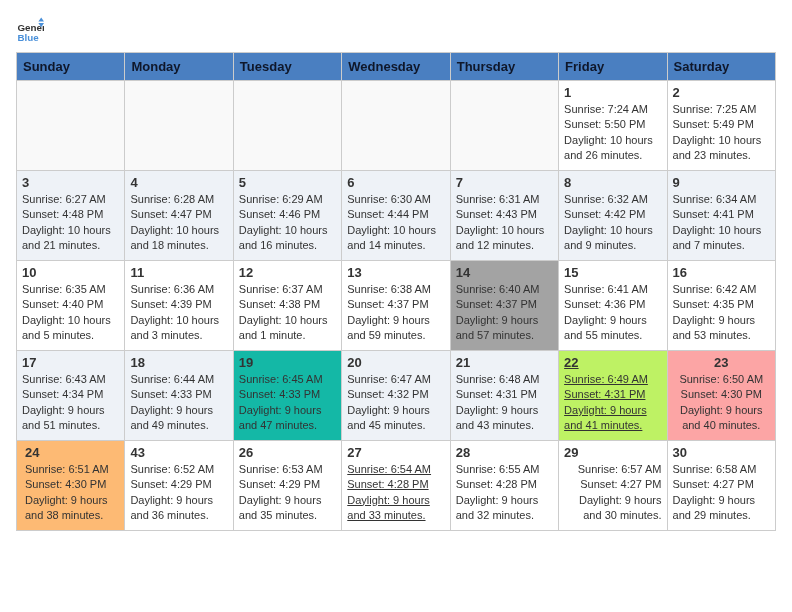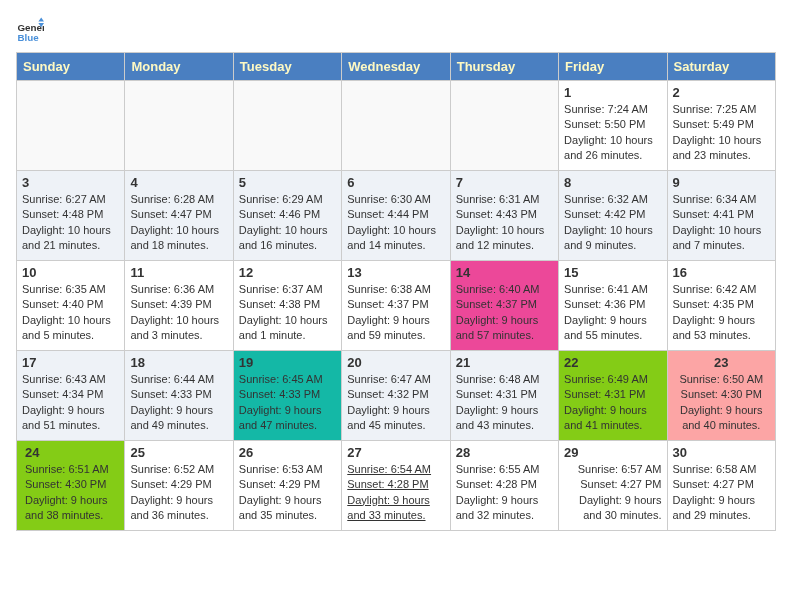--- a/index.html
+++ b/index.html
@@ -37,21 +37,21 @@
       font-size: 14px;
       color: #555;
     }
     table {
       width: 100%;
       border-collapse: collapse;
       table-layout: fixed;
     }
     th {
       background-color: #4a7fc1;
-      color: #fef9c3;
+      color: #0f172a;
       text-align: left;
       padding: 6px 6px;
       font-size: 13px;
       font-weight: bold;
       border: 1px solid #ccc;
     }
     td {
       vertical-align: top;
       border: 1px solid #ccc;
       padding: 4px 5px;
@@ -191,21 +191,21 @@
           <div class="day-info" style="white-space: pre-line;">Sunrise: 6:37 AM
 Sunset: 4:38 PM
 Daylight: 10 hours and 1 minute.</div>
         </td>
         <td style="background: rgb(255, 255, 255);">
           <span class="day-num">13</span>
           <div class="day-info" style="white-space: pre-line;">Sunrise: 6:38 AM
 Sunset: 4:37 PM
 Daylight: 9 hours and 59 minutes.</div>
         </td>
-        <td style="background: #ec4899;">
+        <td style="background: #a3a3a3;">
           <span class="day-num">14</span>
           <div class="day-info" style="white-space: pre-line;">Sunrise: 6:40 AM
 Sunset: 4:37 PM
 Daylight: 9 hours and 57 minutes.</div>
         </td>
         <td style="background: rgb(255, 255, 255);">
           <span class="day-num">15</span>
           <div class="day-info" style="white-space: pre-line;">Sunrise: 6:41 AM
 Sunset: 4:36 PM
 Daylight: 9 hours and 55 minutes.</div>
@@ -241,42 +241,42 @@
           <div class="day-info" style="white-space: pre-line;">Sunrise: 6:47 AM
 Sunset: 4:32 PM
 Daylight: 9 hours and 45 minutes.</div>
         </td>
         <td style="background: rgb(238, 242, 247);">
           <span class="day-num">21</span>
           <div class="day-info" style="white-space: pre-line;">Sunrise: 6:48 AM
 Sunset: 4:31 PM
 Daylight: 9 hours and 43 minutes.</div>
         </td>
-        <td style="background: #84cc16;">
+        <td style="background: #bef264; text-decoration: underline;">
           <span class="day-num">22</span>
           <div class="day-info" style="white-space: pre-line;">Sunrise: 6:49 AM
 Sunset: 4:31 PM
 Daylight: 9 hours and 41 minutes.</div>
         </td>
         <td style="background: #fca5a5; text-align: center;">
           <span class="day-num">23</span>
           <div class="day-info" style="white-space: pre-line;">Sunrise: 6:50 AM
 Sunset: 4:30 PM
 Daylight: 9 hours and 40 minutes.</div>
         </td>
       </tr>
       <tr>
-        <td style="background: #84cc16; padding-left: 8px;">
+        <td style="background: #fdba74; padding-left: 8px;">
           <span class="day-num">24</span>
           <div class="day-info" style="white-space: pre-line;">Sunrise: 6:51 AM
 Sunset: 4:30 PM
 Daylight: 9 hours and 38 minutes.</div>
         </td>
         <td style="background: rgb(255, 255, 255);">
-          <span class="day-num">25</span>
+          <span class="day-num">43</span>
           <div class="day-info" style="white-space: pre-line;">Sunrise: 6:52 AM
 Sunset: 4:29 PM
 Daylight: 9 hours and 36 minutes.</div>
         </td>
         <td style="background: rgb(255, 255, 255);">
           <span class="day-num">26</span>
           <div class="day-info" style="white-space: pre-line;">Sunrise: 6:53 AM
 Sunset: 4:29 PM
 Daylight: 9 hours and 35 minutes.</div>
         </td>

